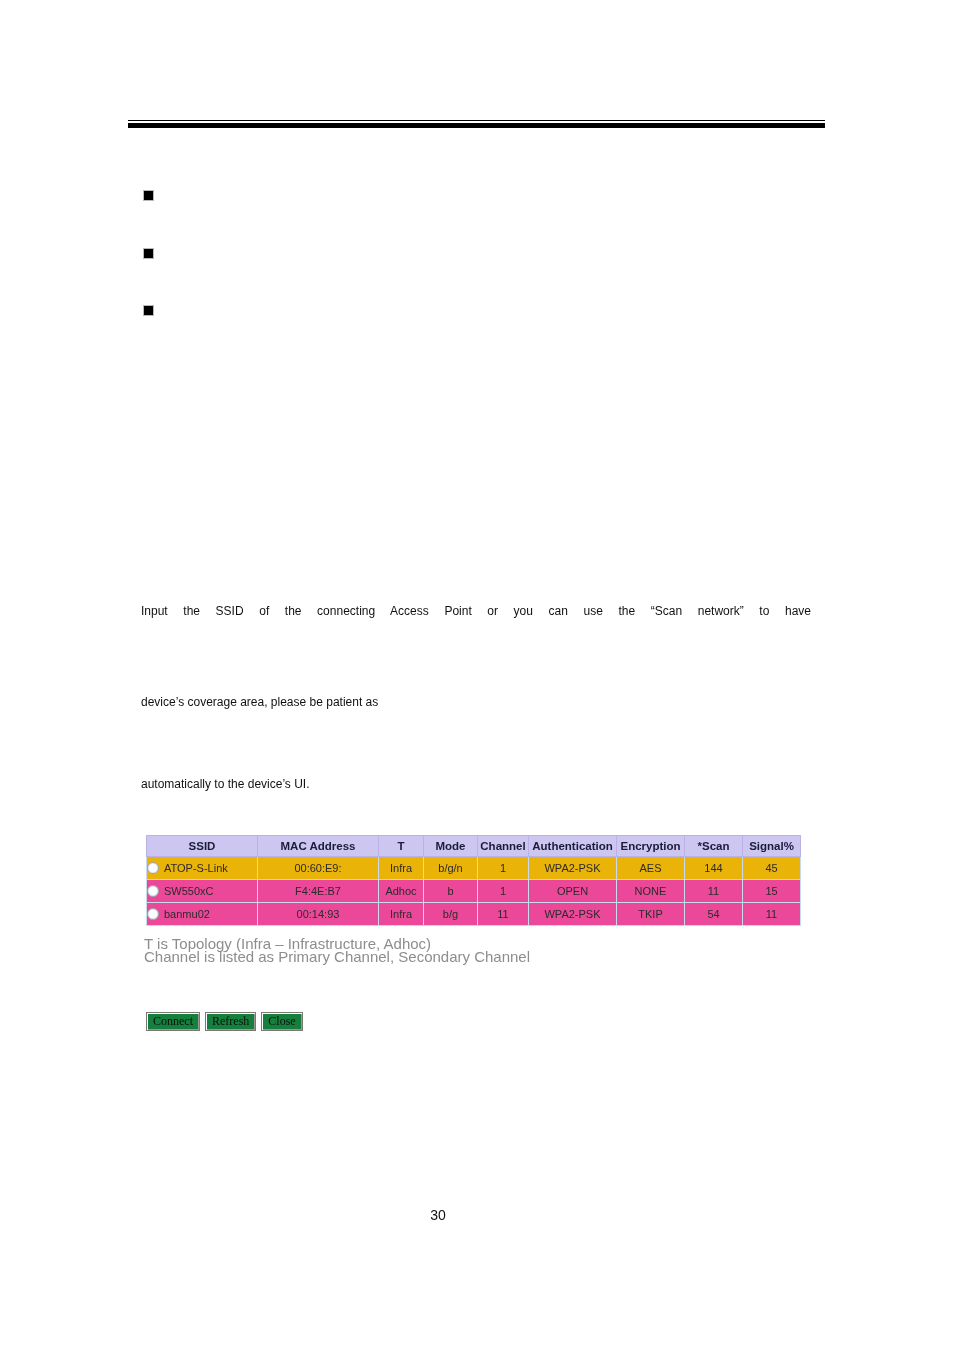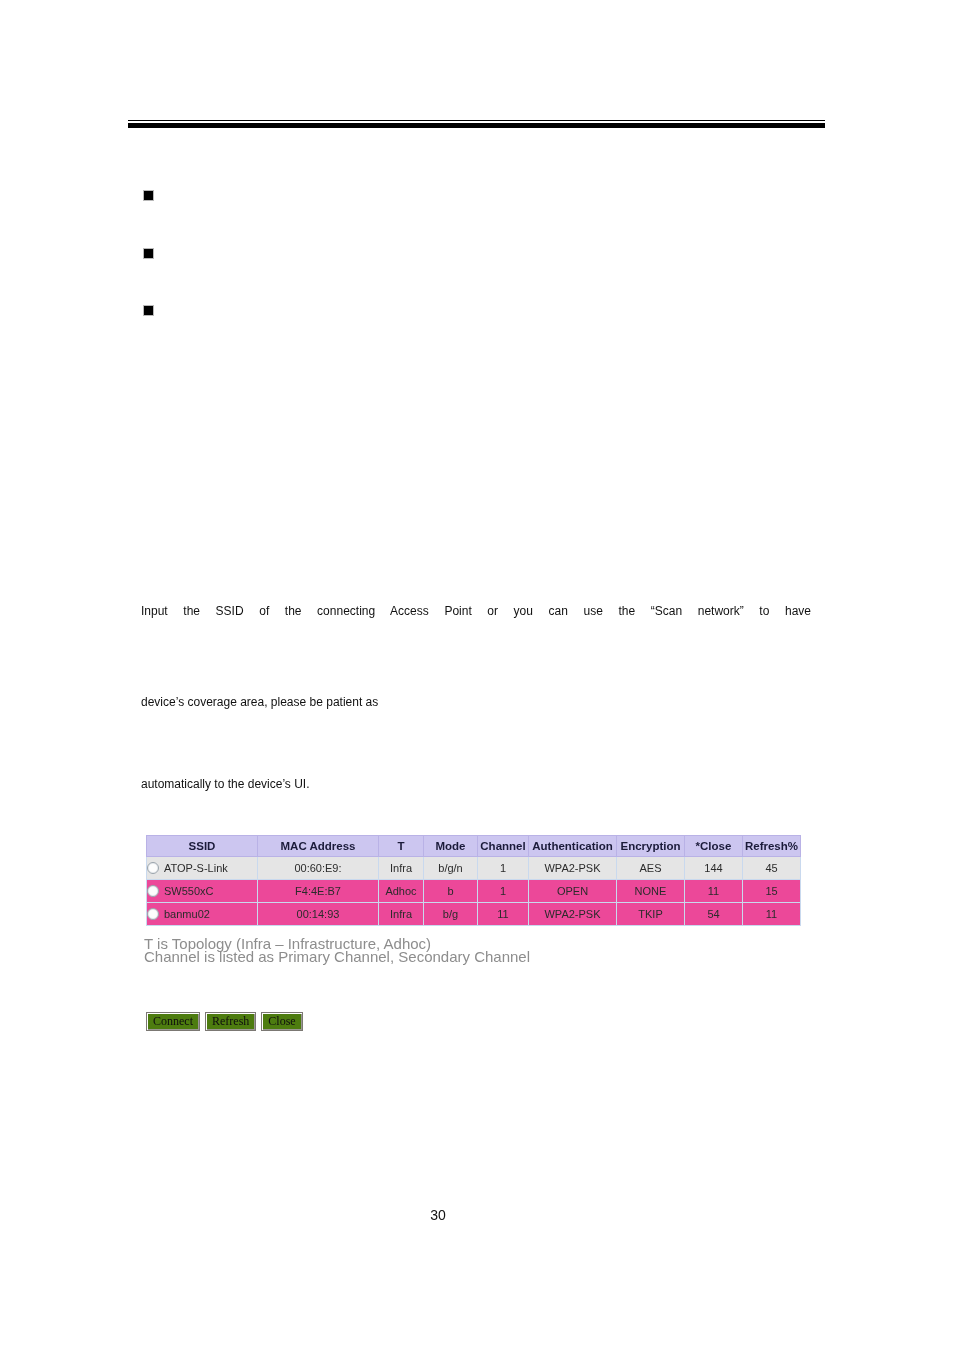--- a/index.html
+++ b/index.html
@@ -91,21 +91,21 @@
     font-weight: normal;
   }
   table.scan-table thead th {
     background: #ccc6f0;
     font-weight: bold;
     color: #1b1b3a;
     height: 20px;
     border: 1px solid #b9b2e6;
     font-size: 11.5px;
   }
-  tr.row-odd td { background: #e5e5e5; }
+  tr.row-odd td { background: #eab308; }
   tr.row-even td { background: #ec4899; }
 
   td.ssid-cell {
     text-align: left;
     padding-left: 3px;
   }
   td.ssid-cell .ssid-inner {
     display: flex;
     align-items: center;
     gap: 5px;
@@ -148,21 +148,21 @@
     position: absolute;
     left: 146px;
     top: 1012px;
     display: flex;
     gap: 5px;
   }
   .win-btn {
     font-family: "Liberation Serif", serif;
     font-size: 12px;
     color: #0e0e0e;
-    background: #4d7c0f;
+    background: #15803d;
     border: 1px solid #7b7873;
     box-shadow: inset 1px 1px 0 #ffffff, inset -1px -1px 0 #9b9894;
     padding: 2px 6px 3px 6px;
     height: 19px;
     line-height: 13px;
     cursor: pointer;
     box-sizing: border-box;
   }
 
   
@@ -210,22 +210,22 @@
     </colgroup>
     <thead>
       <tr>
         <th>SSID</th>
         <th>MAC Address</th>
         <th>T</th>
         <th>Mode</th>
         <th>Channel</th>
         <th>Authentication</th>
         <th>Encryption</th>
-        <th>*Close</th>
-        <th>Refresh%</th>
+        <th>*Scan</th>
+        <th>Signal%</th>
       </tr>
     </thead>
     <tbody>
 
       <tr class="row-odd">
         <td class="ssid-cell">
           <span class="ssid-inner">
             <span class="radio"></span>
             <span>ATOP-S-Link</span>
           </span>

